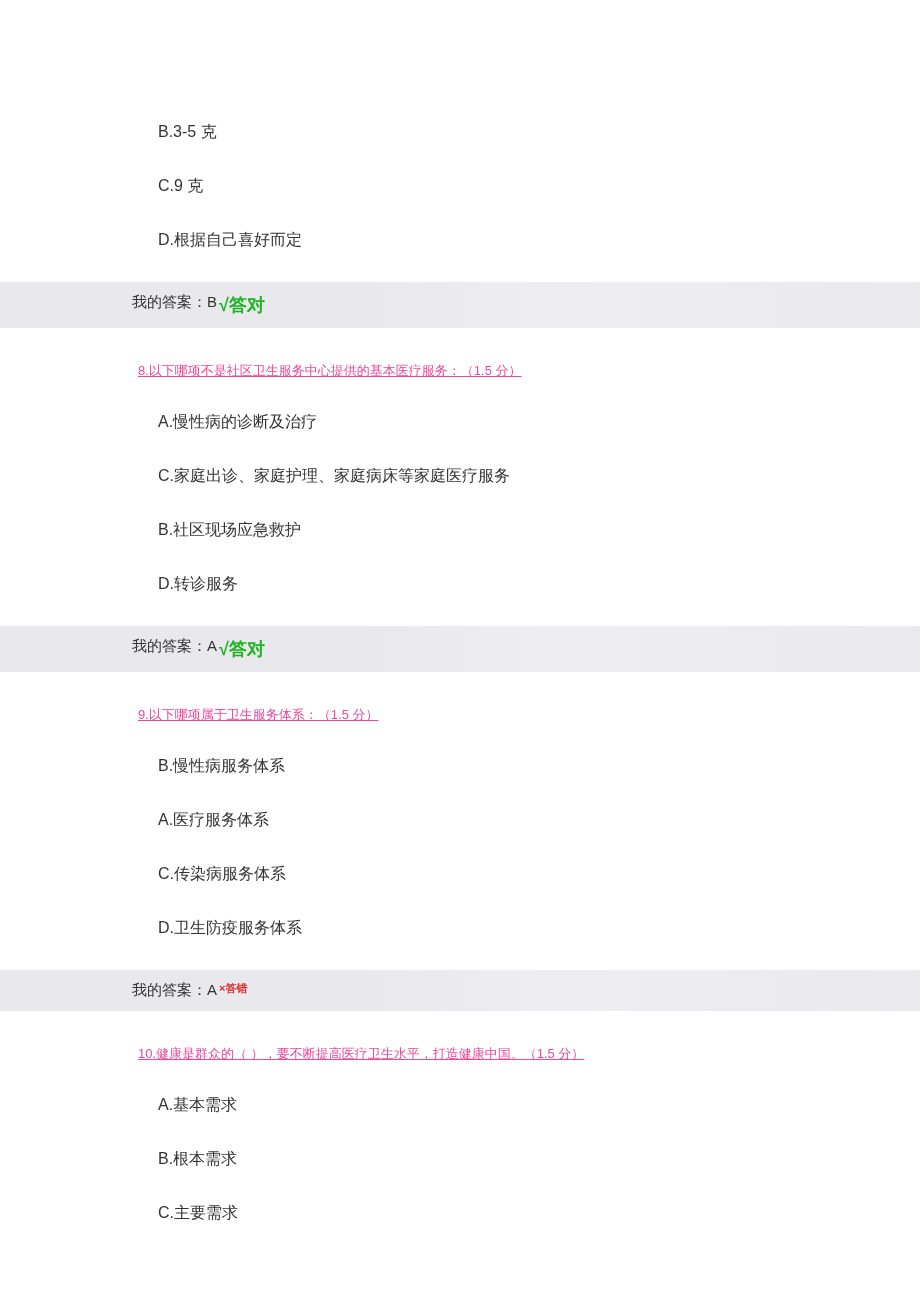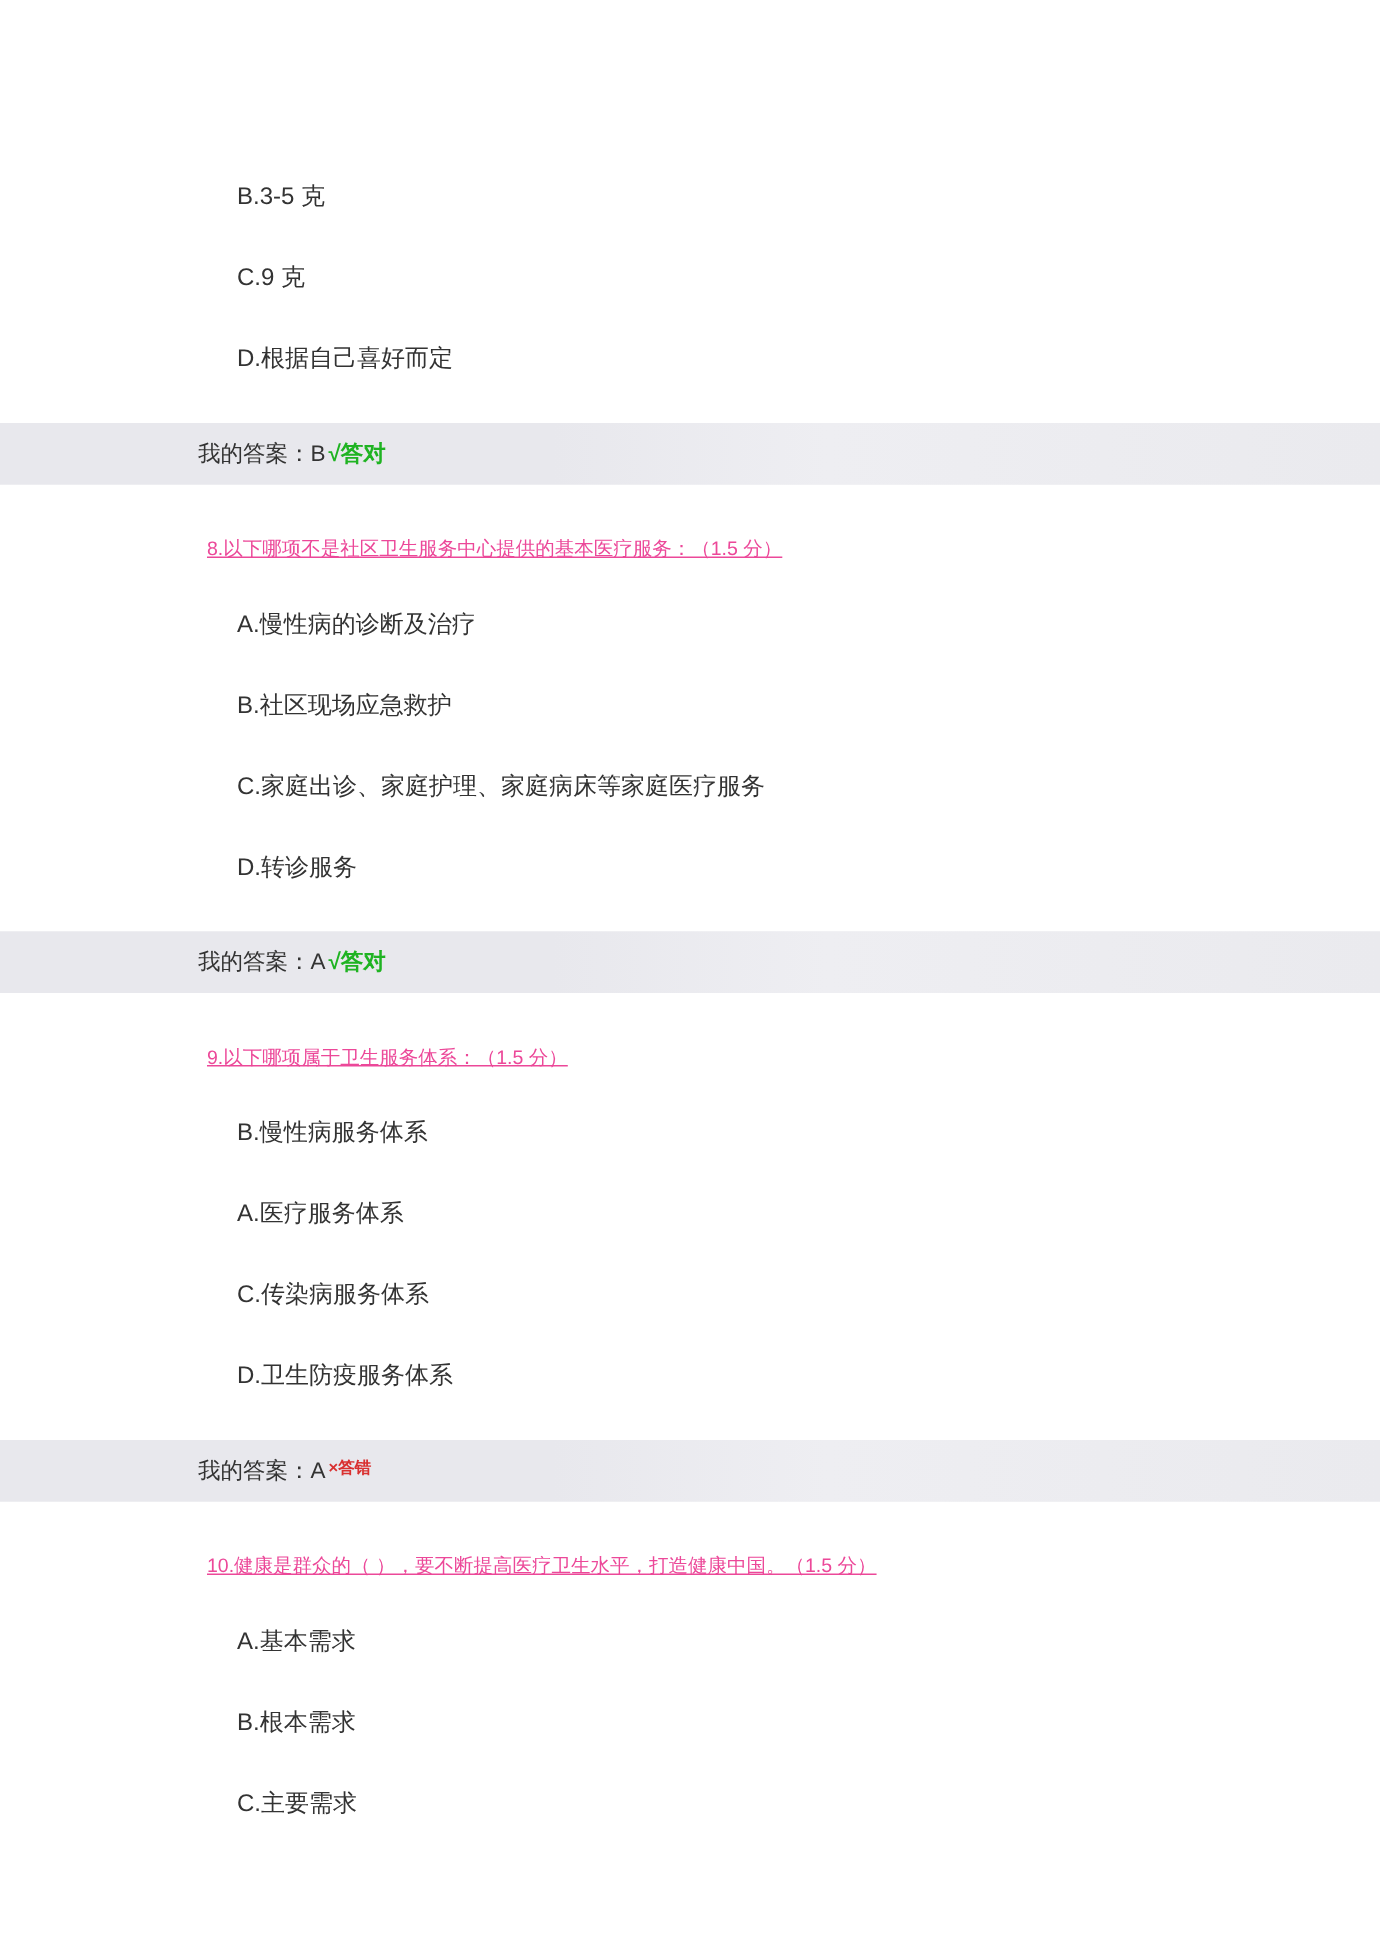--- a/index.html
+++ b/index.html
@@ -25,21 +25,21 @@
       background-color: #eaeaee;
       padding: 11px 0 11px 132px;
       font-size: 15px;
       color: #333;
       margin-bottom: 32px;
       display: flex;
     }
     .answer-row .mark-correct {
       color: #1fb322;
       font-weight: bold;
-      font-size: 15px;
+      font-size: 18px;
       margin-left: 2px;
     }
     .answer-row .mark-wrong {
       color: #d93030;
       font-weight: bold;
       font-size: 11px;
       margin-left: 2px;
     }
     .question-title {
       padding: 0 0 0 138px;
@@ -64,22 +64,22 @@
   <div class="option">D.根据自己喜好而定</div>
 </div>
 <div class="answer-row">
   <span>我的答案：B </span>
   <span class="mark-correct">√答对</span>
 </div>
 
 <div class="question-title">8.以下哪项不是社区卫生服务中心提供的基本医疗服务：（1.5 分）</div>
 <div class="options-block">
   <div class="option">A.慢性病的诊断及治疗</div>
+  <div class="option">C.家庭出诊、家庭护理、家庭病床等家庭医疗服务</div>
   <div class="option">B.社区现场应急救护</div>
-  <div class="option">C.家庭出诊、家庭护理、家庭病床等家庭医疗服务</div>
   <div class="option">D.转诊服务</div>
 </div>
 <div class="answer-row">
   <span>我的答案：A </span>
   <span class="mark-correct">√答对</span>
 </div>
 
 <div class="question-title">9.以下哪项属于卫生服务体系：（1.5 分）</div>
 <div class="options-block">
   <div class="option">B.慢性病服务体系</div>

